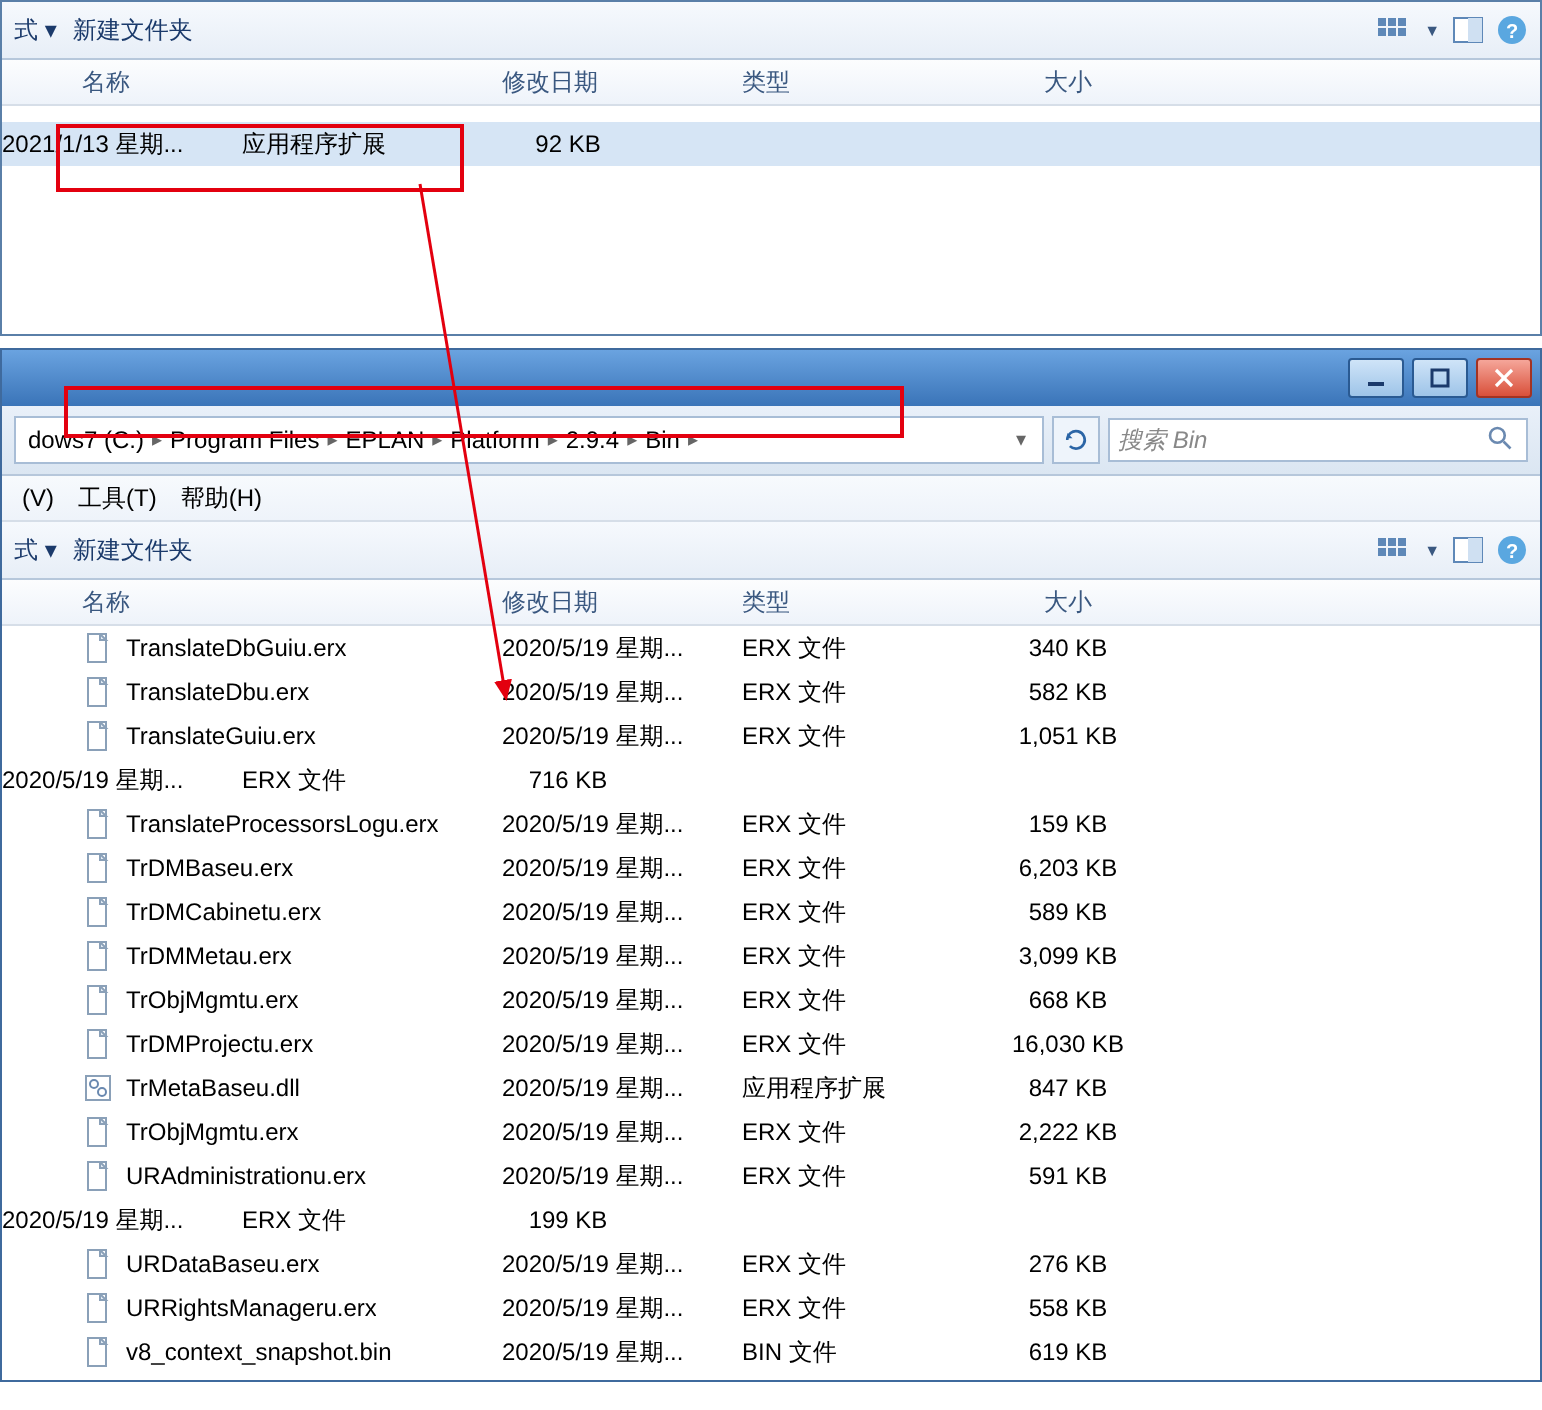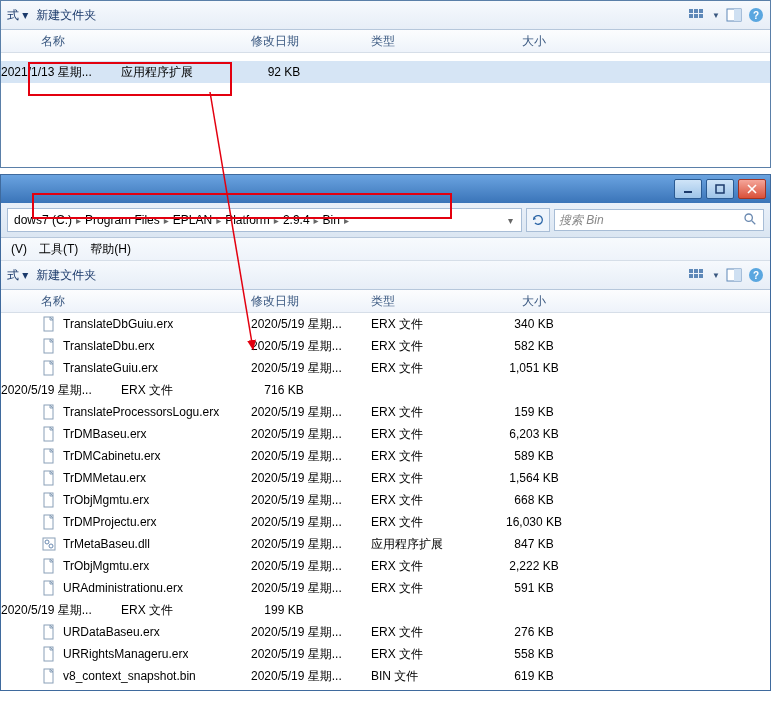--- a/index.html
+++ b/index.html
@@ -349,21 +349,21 @@
             <div class="col-name">
               <span class="file-ico">
                 <svg width="16" height="16">
                   <use href="#i-doc"></use>
                 </svg>
               </span>
               <span class="fname">TrDMMetau.erx</span>
             </div>
             <div class="col-date">2020/5/19 星期...</div>
             <div class="col-type">ERX 文件</div>
-            <div class="col-size">1,564 KB</div>
+            <div class="col-size">3,099 KB</div>
           </div>
           <div class="row">
             <div class="col-name">
               <span class="file-ico">
                 <svg width="16" height="16">
                   <use href="#i-doc"></use>
                 </svg>
               </span>
               <span class="fname">TrObjMgmtu.erx</span>
             </div>

